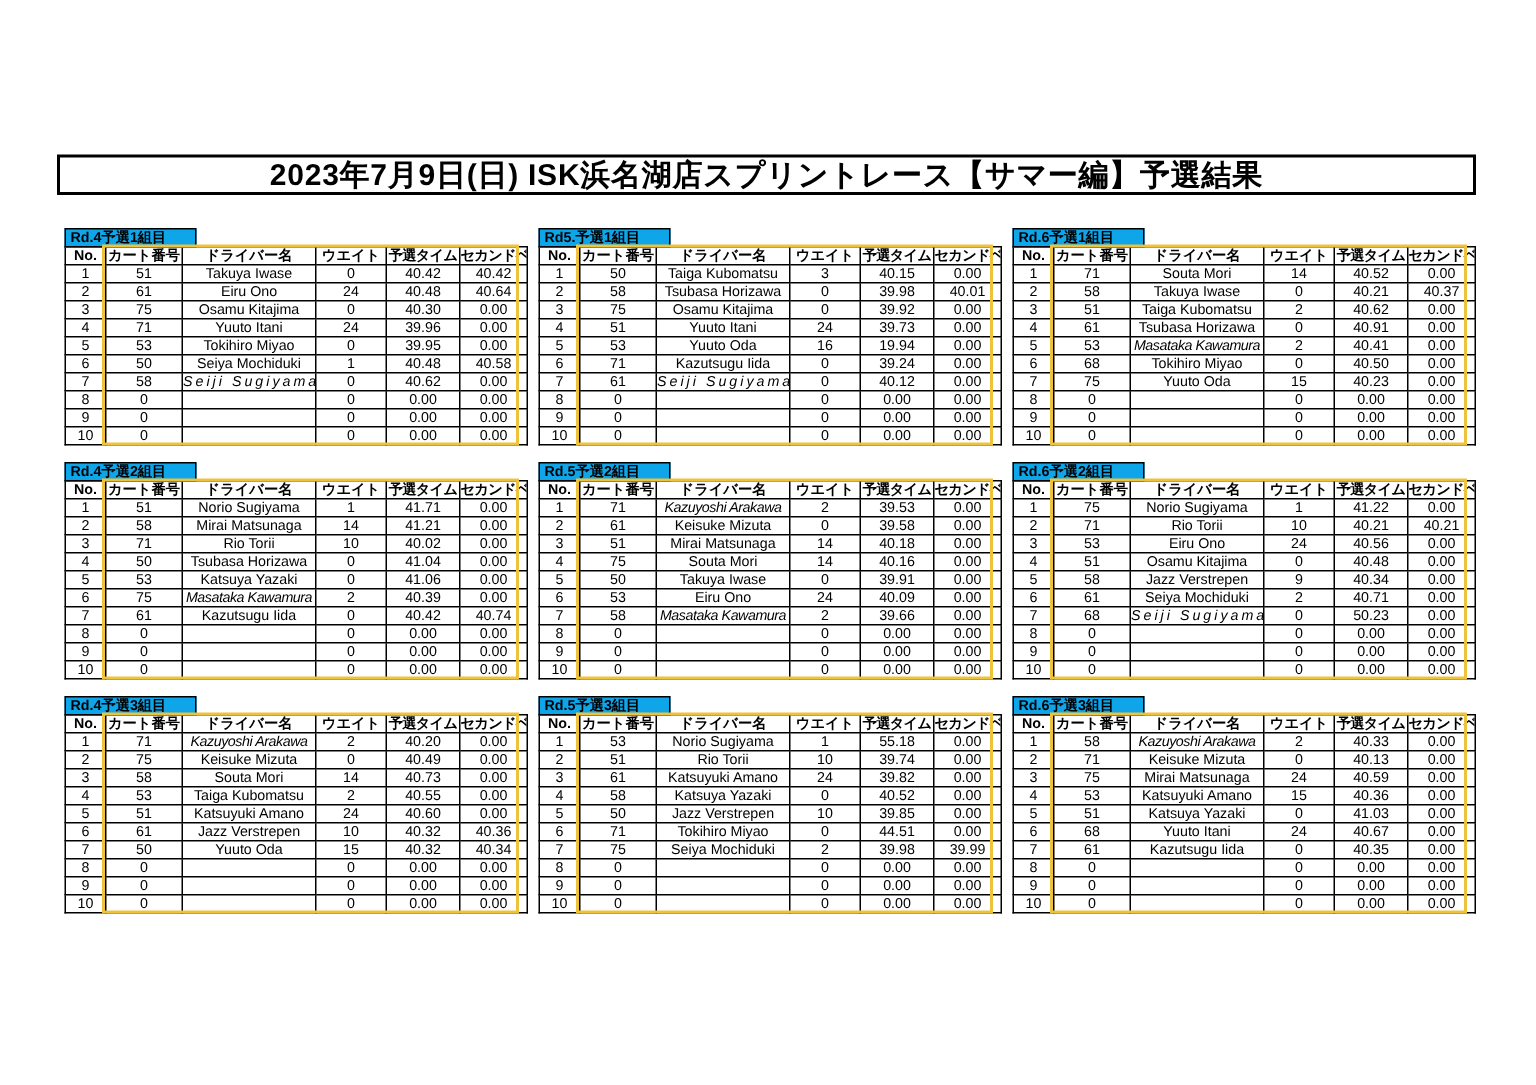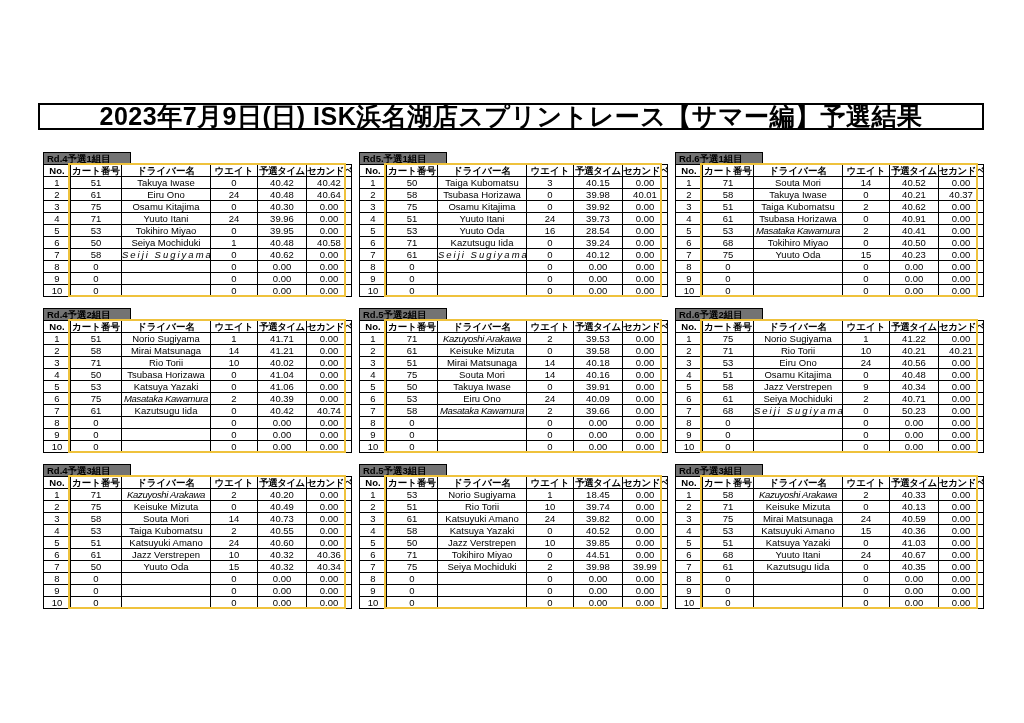--- a/index.html
+++ b/index.html
@@ -6,33 +6,33 @@
   body{
     width:1024px;height:723px;background:#ffffff;
     font-family:"Liberation Sans","DejaVu Sans",sans-serif;
     color:#000;-webkit-font-smoothing:antialiased;
   }
   .sheet{position:relative;width:1024px;height:723px;background:#fff;overflow:hidden;}
   .main-title-box{
     position:absolute;left:38px;top:103px;width:946px;height:27px;
     border:2px solid #000;box-sizing:border-box;
     display:flex;align-items:center;justify-content:center;
-    font-weight:bold;font-size:25px;letter-spacing:0.5px;
+    font-weight:bold;font-size:20px;letter-spacing:0.5px;
   }
   .tables-grid{
     position:absolute;left:43px;top:152px;
     display:grid;grid-template-columns:repeat(3,302px);
     column-gap:14px;row-gap:11px;
   }
   .qtable{width:302px;}
   .qtitle{
     width:88px;height:13px;border:1.5px solid #000;box-sizing:border-box;
     font-size:9.5px;font-weight:bold;line-height:10px;
     padding-left:3px;display:flex;align-items:center;
-    background:#737373;position:relative;z-index:2;
+    background:#0ea5e9;position:relative;z-index:2;
   }
   .twrap{position:relative;width:328px;margin-top:-1px;}
   table.qt{border-collapse:collapse;table-layout:fixed;width:302px;}
   table.qt td,table.qt th{
     border:1px solid #000;padding:0;height:11px;
     font-size:9.5px;line-height:10px;text-align:center;
     overflow:hidden;white-space:nowrap;font-weight:normal;
   }
   table.qt th{font-weight:bold;}
   .c0{width:26px;} .c1{width:50px;} .c2{width:88px;}
@@ -202,21 +202,21 @@
                 <td class="c2">Yuuto Itani</td>
                 <td class="c3">24</td>
                 <td class="c4">39.73</td>
                 <td class="c5">0.00</td>
               </tr>
               <tr>
                 <td class="c0">5</td>
                 <td class="c1">53</td>
                 <td class="c2">Yuuto Oda</td>
                 <td class="c3">16</td>
-                <td class="c4">28.54</td>
+                <td class="c4">19.94</td>
                 <td class="c5">0.00</td>
               </tr>
               <tr>
                 <td class="c0">6</td>
                 <td class="c1">71</td>
                 <td class="c2">Kazutsugu Iida</td>
                 <td class="c3">0</td>
                 <td class="c4">39.24</td>
                 <td class="c5">0.00</td>
               </tr>
@@ -776,21 +776,21 @@
                 <th class="c4">予選タイム</th>
                 <th class="c5">セカンドベスト</th>
               </tr>
             </thead>
         <tbody>
               <tr>
                 <td class="c0">1</td>
                 <td class="c1">53</td>
                 <td class="c2">Norio Sugiyama</td>
                 <td class="c3">1</td>
-                <td class="c4">18.45</td>
+                <td class="c4">55.18</td>
                 <td class="c5">0.00</td>
               </tr>
               <tr>
                 <td class="c0">2</td>
                 <td class="c1">51</td>
                 <td class="c2">Rio Torii</td>
                 <td class="c3">10</td>
                 <td class="c4">39.74</td>
                 <td class="c5">0.00</td>
               </tr>

